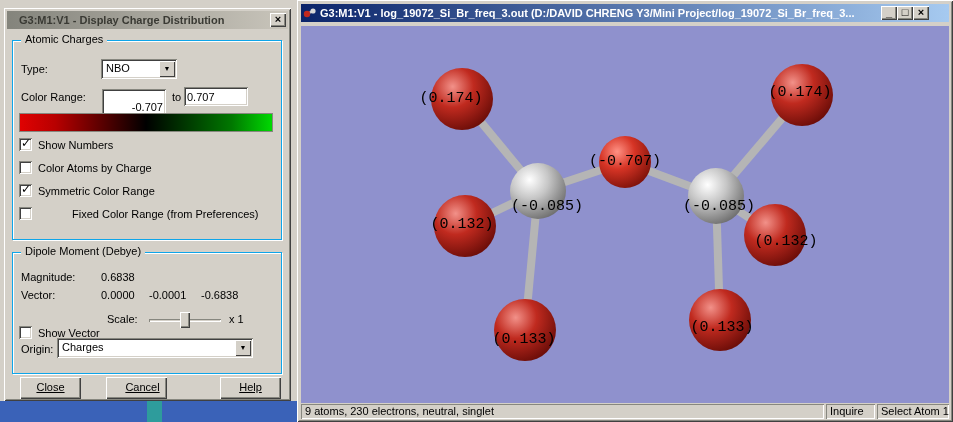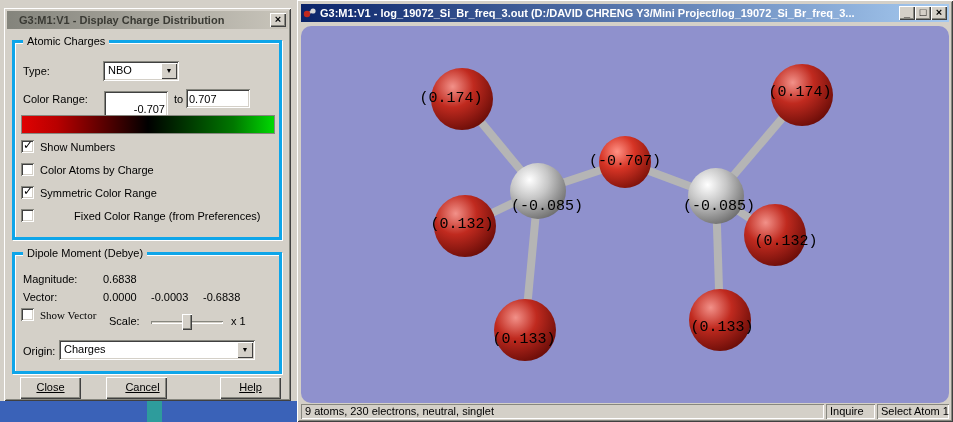--- a/index.html
+++ b/index.html
@@ -31,21 +31,21 @@
     position:absolute; left:3px; top:3px; right:3px; height:18px;
     background:linear-gradient(to right,#84847c,#c9c5bb);
     display:flex; align-items:center; padding:0 2px 0 12px;
   }
   .dlg-title { flex:1; font-weight:bold; color:#3a3a34; white-space:nowrap; overflow:hidden; }
   .tb-btn {
     width:16px; height:14px; flex:none; text-align:center; line-height:12px;
     font-size:11px; font-weight:bold; color:#000; cursor:default;
   }
 
-  .group { position:absolute; border:3px solid #0ea5e9; box-shadow: inset 1px 1px 0 #ffffff, 1px 1px 0 #ffffff; }
+  .group { position:absolute; border:1px solid #0ea5e9; box-shadow: inset 1px 1px 0 #ffffff, 1px 1px 0 #ffffff; }
   .legend { position:absolute; top:-8px; left:8px; background:#d4d0c8; padding:0 4px; }
   .lbl { position:absolute; white-space:nowrap; }
   .lbl-inline { white-space:nowrap; }
 
   .field {
     position:absolute; border:none; background:#fff; padding:1px 3px;
     font:11px "Liberation Sans","DejaVu Sans",sans-serif;
     box-shadow: inset 1px 1px 0 #87877f, inset -1px -1px 0 #ffffff,
                 inset 2px 2px 0 #404040, inset -2px -2px 0 #d4d0c8;
   }
@@ -76,25 +76,25 @@
 
   .btn { position:absolute; height:22px; width:61px; text-align:center; line-height:21px;
     background:#d4d0c8; cursor:default;
     box-shadow: inset 1px 1px 0 #ffffff, inset -1px -1px 0 #404040, inset -2px -2px 0 #87877f; text-decoration: underline; }
 
   
   .viewer { position:absolute; left:297px; top:0; width:656px; height:422px; background:#d4d0c8; }
   .viewer-titlebar {
     position:absolute; left:4px; top:4px; width:648px; height:18px;
     background:linear-gradient(to right,#0a246a,#a6caf0);
-    display:flex; align-items:center; padding:0 2px 0 2px;
+    display:flex; align-items:center; padding:0 20px 0 2px;
   }
   .viewer-title { flex:1; font-weight:bold; color:#fff; white-space:nowrap; overflow:hidden; margin:0 4px 0 3px; }
   .win-icon { width:14px; height:14px; flex:none; }
-  .canvas { position:absolute; left:4px; top:26px; width:648px; height:377px;border-radius:10px; }
+  .canvas { position:absolute; left:4px; top:26px; width:648px; height:377px; }
   .statusbar { position:absolute; left:4px; top:404px; width:648px; height:15px; display:flex; gap:2px; }
   .status-panel { height:15px; line-height:14px; padding:0 4px; white-space:nowrap; overflow:hidden;
     box-shadow: inset 1px 1px 0 #87877f, inset -1px -1px 0 #ffffff; }
   .status-summary { flex:1; }
   .status-mode { width:49px; flex:none; }
   .status-selection { width:72px; flex:none; }
 
   .bond { stroke:#b5b5b5; stroke-width:8; }
   .atom-label {
     font-family:"Liberation Mono","DejaVu Sans Mono",monospace;
@@ -148,24 +148,24 @@
   </div>
 
   <div class="group" style="left:8px; top:244px; width:270px; height:122px;">
     <span class="legend">Dipole Moment (Debye)</span>
 
     <span class="lbl" style="left:8px; top:18px;">Magnitude:</span>
     <span class="lbl" style="left:88px; top:18px;">0.6838</span>
 
     <span class="lbl" style="left:8px; top:36px;">Vector:</span>
     <span class="lbl" style="left:88px; top:36px;">0.0000</span>
-    <span class="lbl" style="left:136px; top:36px;">-0.0003</span>
+    <span class="lbl" style="left:136px; top:36px;">-0.0001</span>
     <span class="lbl" style="left:188px; top:36px;">-0.6838</span>
 
-    <div class="cbrow" style="left:6px; top:52px;font-family:Liberation Serif, serif;">
+    <div class="cbrow" style="left:6px; top:72px;">
       <span class="cb"></span>
       <span class="lbl-inline">Show Vector</span>
     </div>
     <span class="lbl" style="left:94px; top:60px;">Scale:</span>
     <div class="slider" style="left:136px; top:58px; width:72px; height:18px;">
       <div class="slider-track"></div>
       <div class="slider-thumb"></div>
     </div>
     <span class="lbl" style="left:216px; top:60px;">x 1</span>
 

